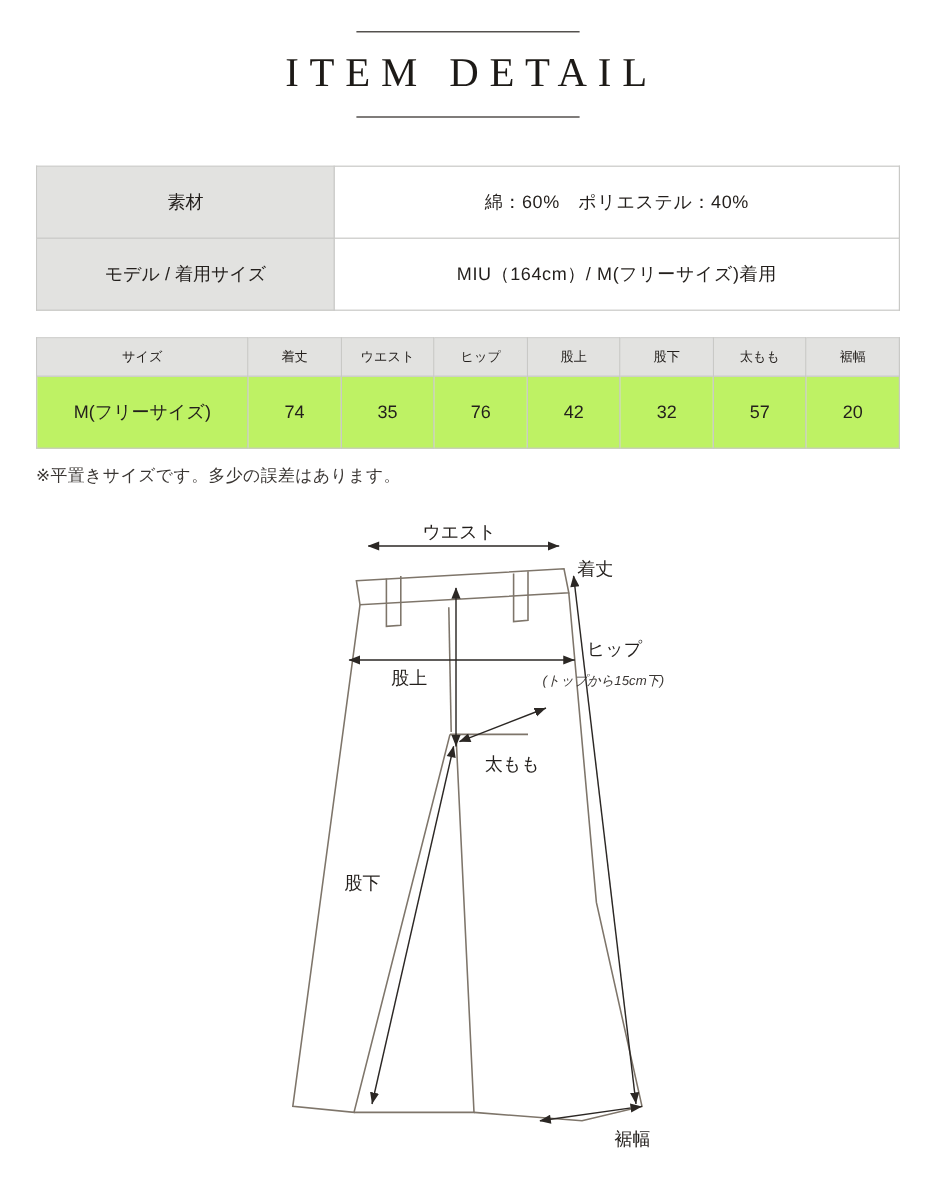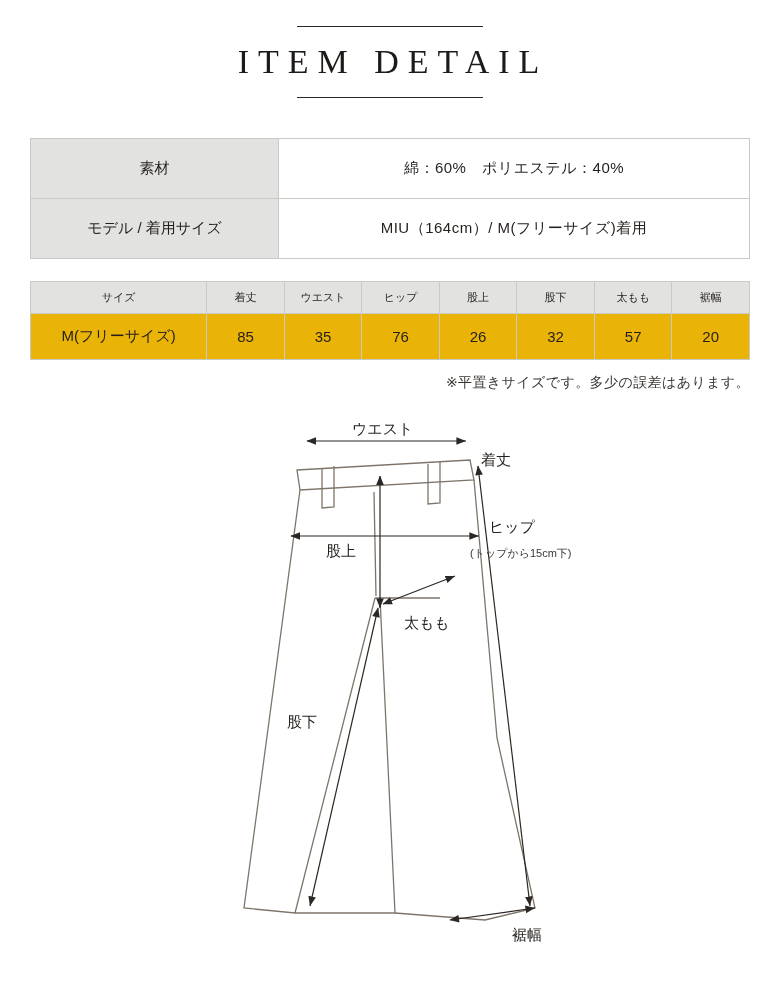--- a/index.html
+++ b/index.html
@@ -80,31 +80,30 @@
 
   
   .size-table { margin-top: 22px; }
   .size-table th {
     background: #e2e2e0;
     height: 32px;
     font-size: 11px;
     padding: 2px 4px;
   }
   .size-table td {
-    height: 46px;
-    font-size: 15px;
-    background: #eab308;
+    height: 60px;
+    font-size: 15px;
+    background: #bef264;
   }
   .size-table .col-name { width: 175px; }
   .size-table .col-num { width: 77px; }
 
   .note {
     width: 720px;
     margin: 14px auto 16px;
-    text-align: right;
     font-size: 14px;
     color: #3a3633;
     letter-spacing: 0.4px;
   }
 
   
   .diagram {
     position: relative;
     width: 780px;
     height: 600px;
@@ -156,24 +155,24 @@
         <th class="col-num">ヒップ</th>
         <th class="col-num">股上</th>
         <th class="col-num">股下</th>
         <th class="col-num">太もも</th>
         <th class="col-num">裾幅</th>
       </tr>
     </thead>
     <tbody>
       <tr>
         <td>M(フリーサイズ)</td>
-        <td>85</td>
+        <td>74</td>
         <td>35</td>
         <td>76</td>
-        <td>26</td>
+        <td>42</td>
         <td>32</td>
         <td>57</td>
         <td>20</td>
       </tr>
     </tbody>
   </table>
 </div>
 
 <div class="note">※平置きサイズです。多少の誤差はあります。</div>
 
@@ -216,18 +215,18 @@
     <line x1="383" y1="196" x2="455" y2="168" stroke="#2b2724" stroke-width="1.2" marker-start="url(#arrowStart)" marker-end="url(#arrowEnd)"></line>
 
     <line x1="378" y1="200" x2="310" y2="498" stroke="#2b2724" stroke-width="1.2" marker-start="url(#arrowStart)" marker-end="url(#arrowEnd)"></line>
 
     <line x1="450" y1="512" x2="535" y2="500" stroke="#2b2724" stroke-width="1.2" marker-start="url(#arrowStart)" marker-end="url(#arrowEnd)"></line>
   </svg>
 
   <div class="dlabel" style="left:352px; top:12px;">ウエスト</div>
   <div class="dlabel" style="left:481px; top:43px;">着丈</div>
   <div class="dlabel" style="left:489px; top:110px;">ヒップ</div>
-  <div class="dlabel small" style="left:470px; top:138px;">(トップから15cm下)</div>
+  <div class="dlabel small" style="left:452px; top:138px;font-style:italic;">(トップから15cm下)</div>
   <div class="dlabel" style="left:326px; top:134px;">股上</div>
   <div class="dlabel" style="left:404px; top:206px;">太もも</div>
   <div class="dlabel" style="left:287px; top:305px;">股下</div>
   <div class="dlabel" style="left:512px; top:518px;">裾幅</div>
 </div>
 
 </body></html>

